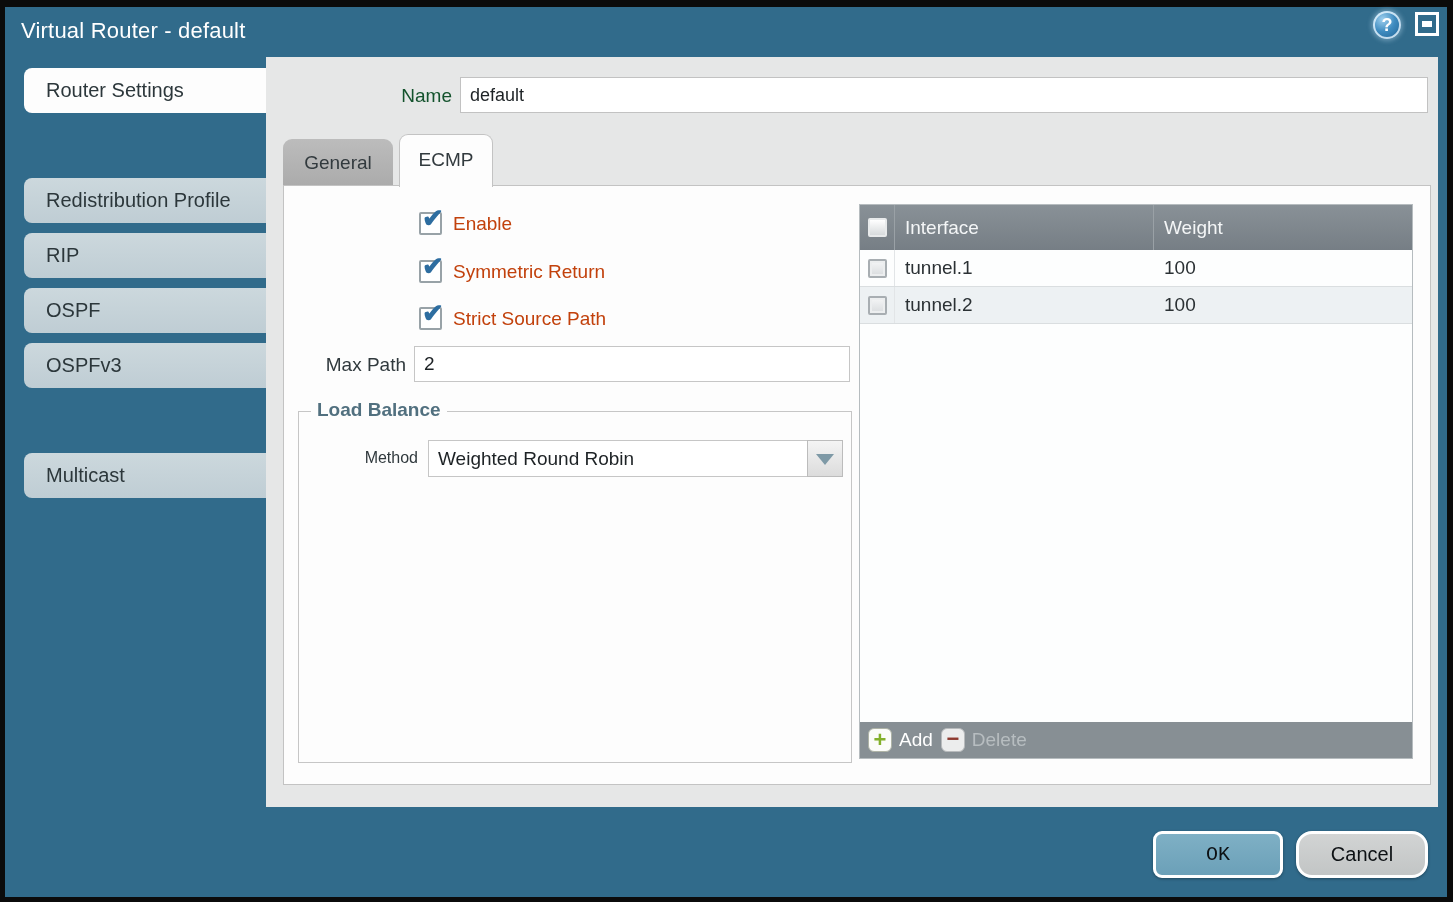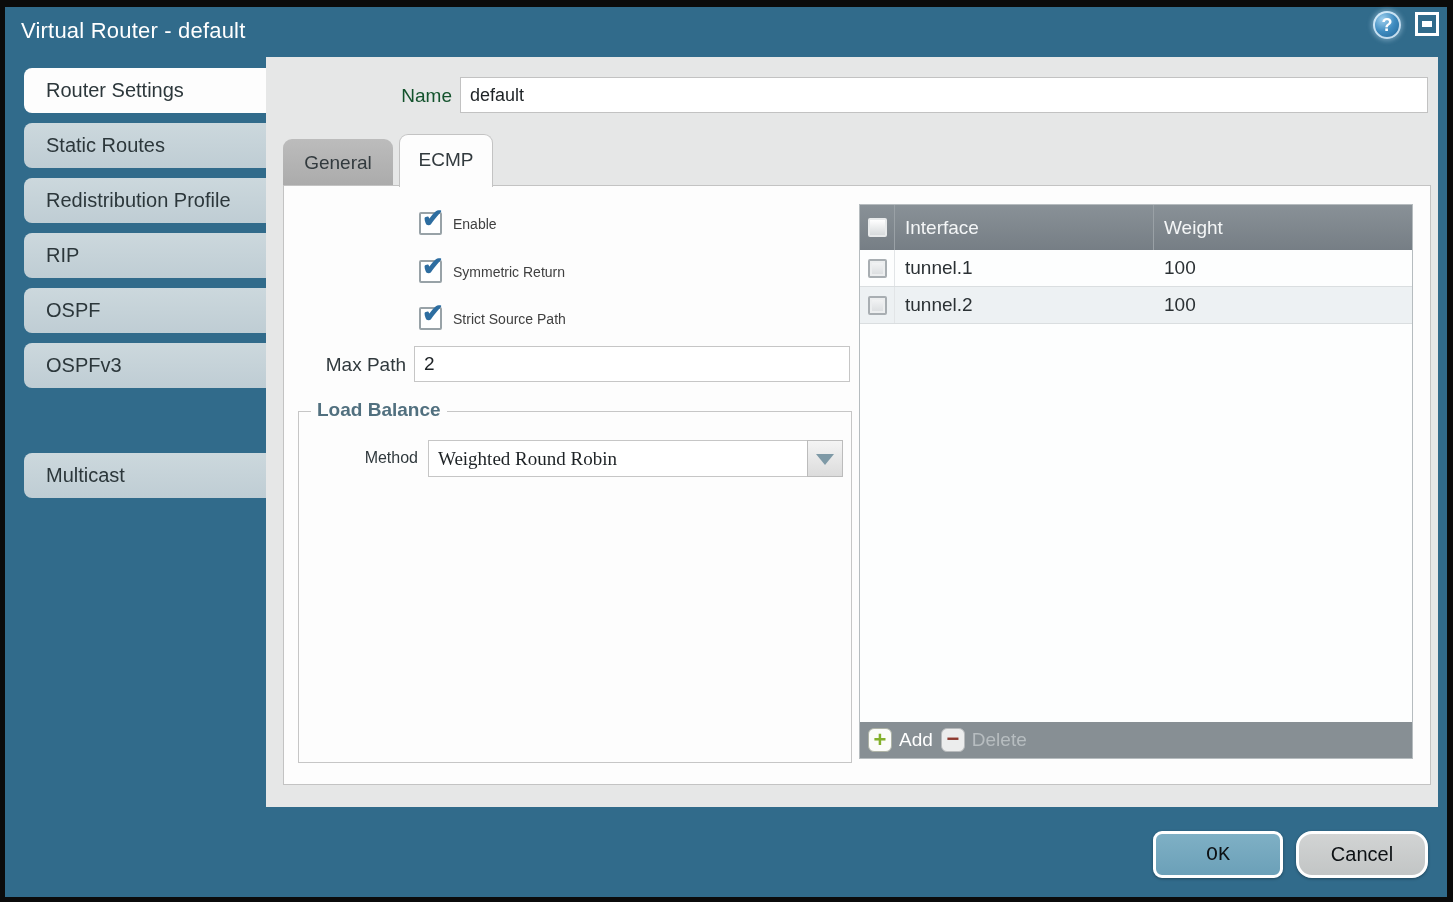--- a/index.html
+++ b/index.html
@@ -40,33 +40,33 @@
     border:1px solid #c3c3c3; border-bottom:none; border-radius:9px 9px 0 0; z-index:3; }
 
   .panel { position:absolute; left:17px; top:128px; width:1148px; height:600px; background:#fdfdfd;
     border:1px solid #c3c3c3; z-index:2; }
 
   
   .cb-row { position:absolute; left:135px; height:24px; }
   .checkbox { position:absolute; left:0; top:0; width:23px; height:23px; background:#ffffff;
     border:2px solid #98a2a7; border-radius:2px; cursor:pointer; }
   .checkbox .check { position:absolute; left:1px; top:-9px; color:#2d6da0; font-size:26px; font-weight:bold; line-height:26px; }
-  .cb-label { position:absolute; left:34px; top:0px; font-size:14px; color:#404040; line-height:24px; white-space:nowrap; }
+  .cb-label { position:absolute; left:34px; top:0px; font-size:19px; color:#c2410c; line-height:24px; white-space:nowrap; }
 
   .maxpath-label { position:absolute; left:0; top:168px; width:122px; text-align:right; font-size:19px; color:#30393d; }
   .maxpath-input { position:absolute; left:130px; top:160px; width:436px; height:36px; background:#ffffff;
     border:1px solid #c6c6c6; font-size:19px; color:#1d2225; padding:0 9px; font-family:"Liberation Sans",sans-serif; }
 
   
   .lb-box { position:absolute; left:14px; top:225px; width:554px; height:352px; border:1px solid #c6c6c6; }
   .lb-legend { position:absolute; left:12px; top:-13px; background:#fdfdfd; padding:0 6px;
     font-size:19px; font-weight:bold; color:#51707f; }
   .method-label { position:absolute; left:0; top:37px; width:119px; text-align:right; font-size:16px; color:#30393d; }
   .method-input { position:absolute; left:129px; top:28px; width:379px; height:37px; background:#ffffff;
-    border:1px solid #c6c6c6; border-right:none; font-size:19px; color:#1d2225; padding:0 9px; font-family:Liberation Serif, serif; }
+    border:1px solid #c6c6c6; border-right:none; font-size:19px; color:#1d2225; padding:0 9px; font-family:Liberation Sans, sans-serif; }
   .method-arrow-btn { position:absolute; left:508px; top:28px; width:36px; height:37px;
     background:linear-gradient(#f4f4f4,#dcdcdc); border:1px solid #bcbcbc; cursor:pointer; }
   .chevron-down-icon { position:absolute; left:8px; top:13px; width:0; height:0;
     border-left:9px solid transparent; border-right:9px solid transparent; border-top:11px solid #7e99a6; }
 
   
   .tbl { position:absolute; left:575px; top:18px; width:554px; height:555px;
     border:1px solid #b6bcbf; display:flex; flex-direction:column; background:#fdfefe; }
   .tbl-header { height:45px; background:linear-gradient(#899197,#767e85); display:flex; align-items:center;
     color:#f4f6f7; font-size:19px; flex:0 0 auto; }
@@ -114,23 +114,20 @@
 
     <div class="titlebar">
       <div class="title">Virtual Router - default</div>
       <div class="help-icon">?</div>
       <div class="restore-icon"></div>
     </div>
 
     <div class="side-item active" style="top:61px;">
       <span>Router Settings</span>
     </div>
-    <div class="side-item" style="top:116px;">
-      <span>Static Routes</span>
-    </div>
     <div class="side-item" style="top:171px;">
       <span>Redistribution Profile</span>
     </div>
     <div class="side-item" style="top:226px;">
       <span>RIP</span>
     </div>
     <div class="side-item" style="top:281px;">
       <span>OSPF</span>
     </div>
     <div class="side-item" style="top:336px;">

